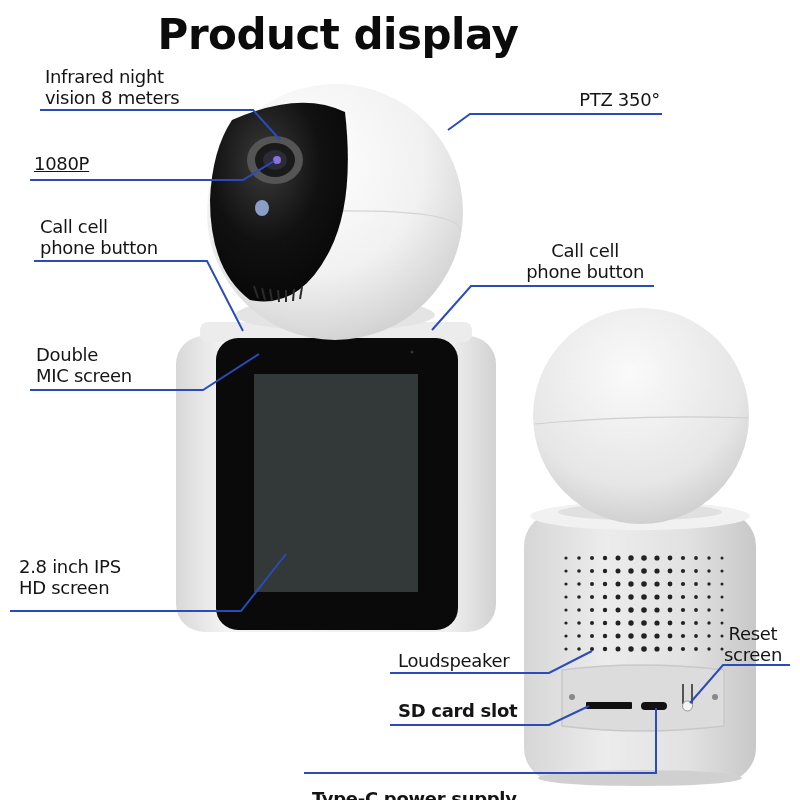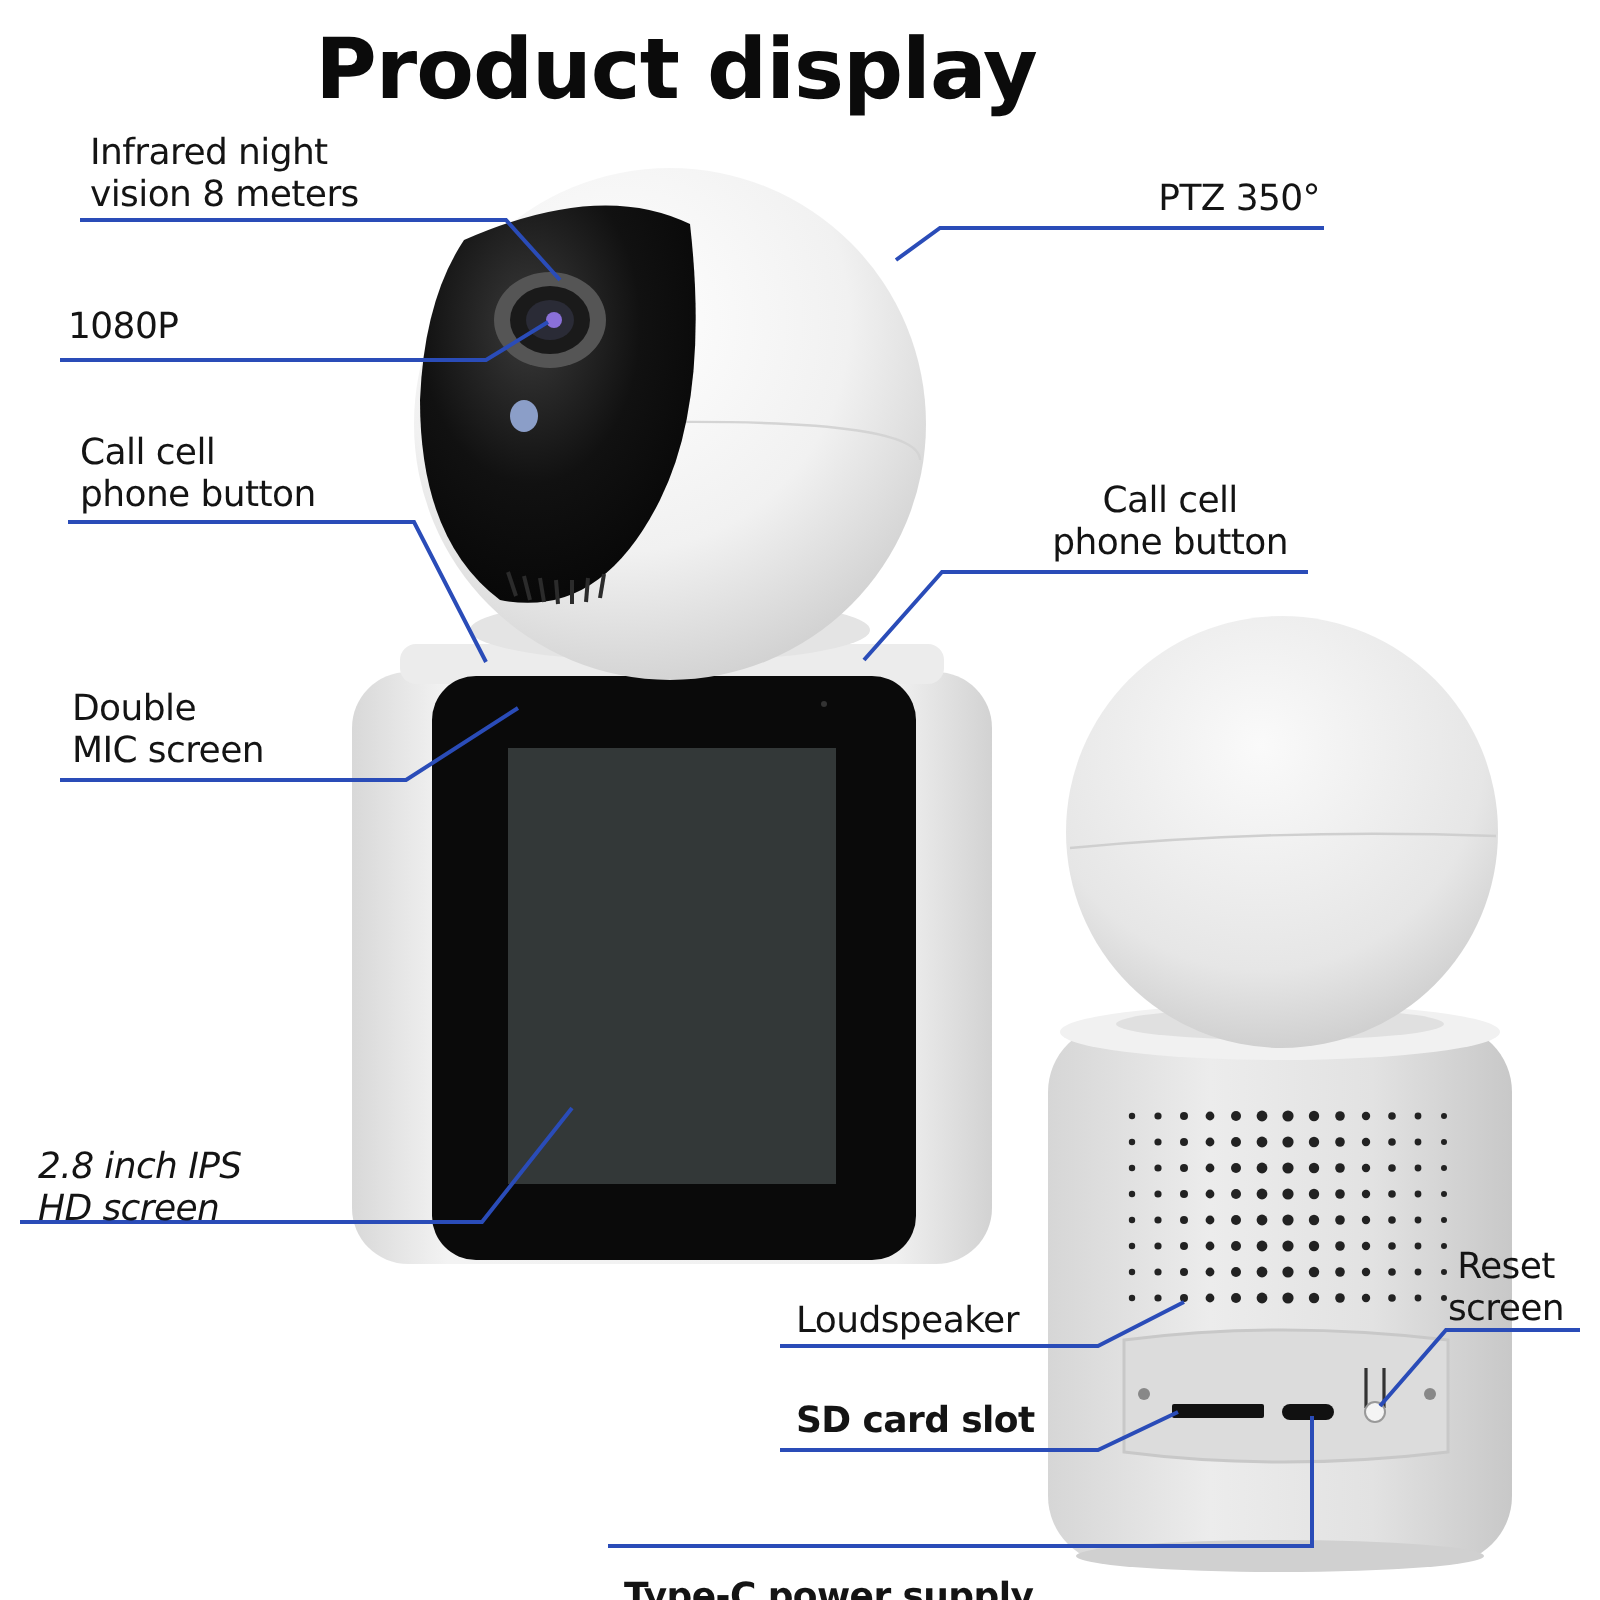--- a/index.html
+++ b/index.html
@@ -214,26 +214,26 @@
     <polyline points="654,286 471,286 432,330"></polyline>
     <polyline points="390,673 549,673 592,651"></polyline>
     <polyline points="790,665 723,665 690,703"></polyline>
     <polyline points="390,725 549,725 589,706"></polyline>
     <polyline points="304,773 656,773 656,708"></polyline>
   </g>
 </svg>
 
 <div class="label" style="left:45px;top:66px;">Infrared night
 vision 8 meters</div>
-<div class="label" style="left:34px;top:153px;">1080P</div>
+<div class="label" style="left:34px;top:153px;text-decoration:underline;">1080P</div>
 <div class="label" style="left:40px;top:216px;">Call cell
 phone button</div>
 <div class="label" style="left:36px;top:344px;">Double
 MIC screen</div>
-<div class="label" style="left:19px;top:573px;font-style:italic;">2.8 inch IPS
+<div class="label" style="left:19px;top:556px;">2.8 inch IPS
 HD screen</div>
 <div class="label right" style="right:140px;top:89px;">PTZ 350°</div>
 <div class="label right" style="right:156px;top:240px;">Call cell
 phone button</div>
 <div class="label" style="left:398px;top:650px;">Loudspeaker</div>
 <div class="label right" style="right:18px;top:623px;">Reset
 screen</div>
 <div class="label" style="left:398px;top:700px;font-weight:bold;">SD card slot</div>
 <div class="label" style="left:312px;top:788px;font-weight:bold;">Type-C power supply</div>
 

